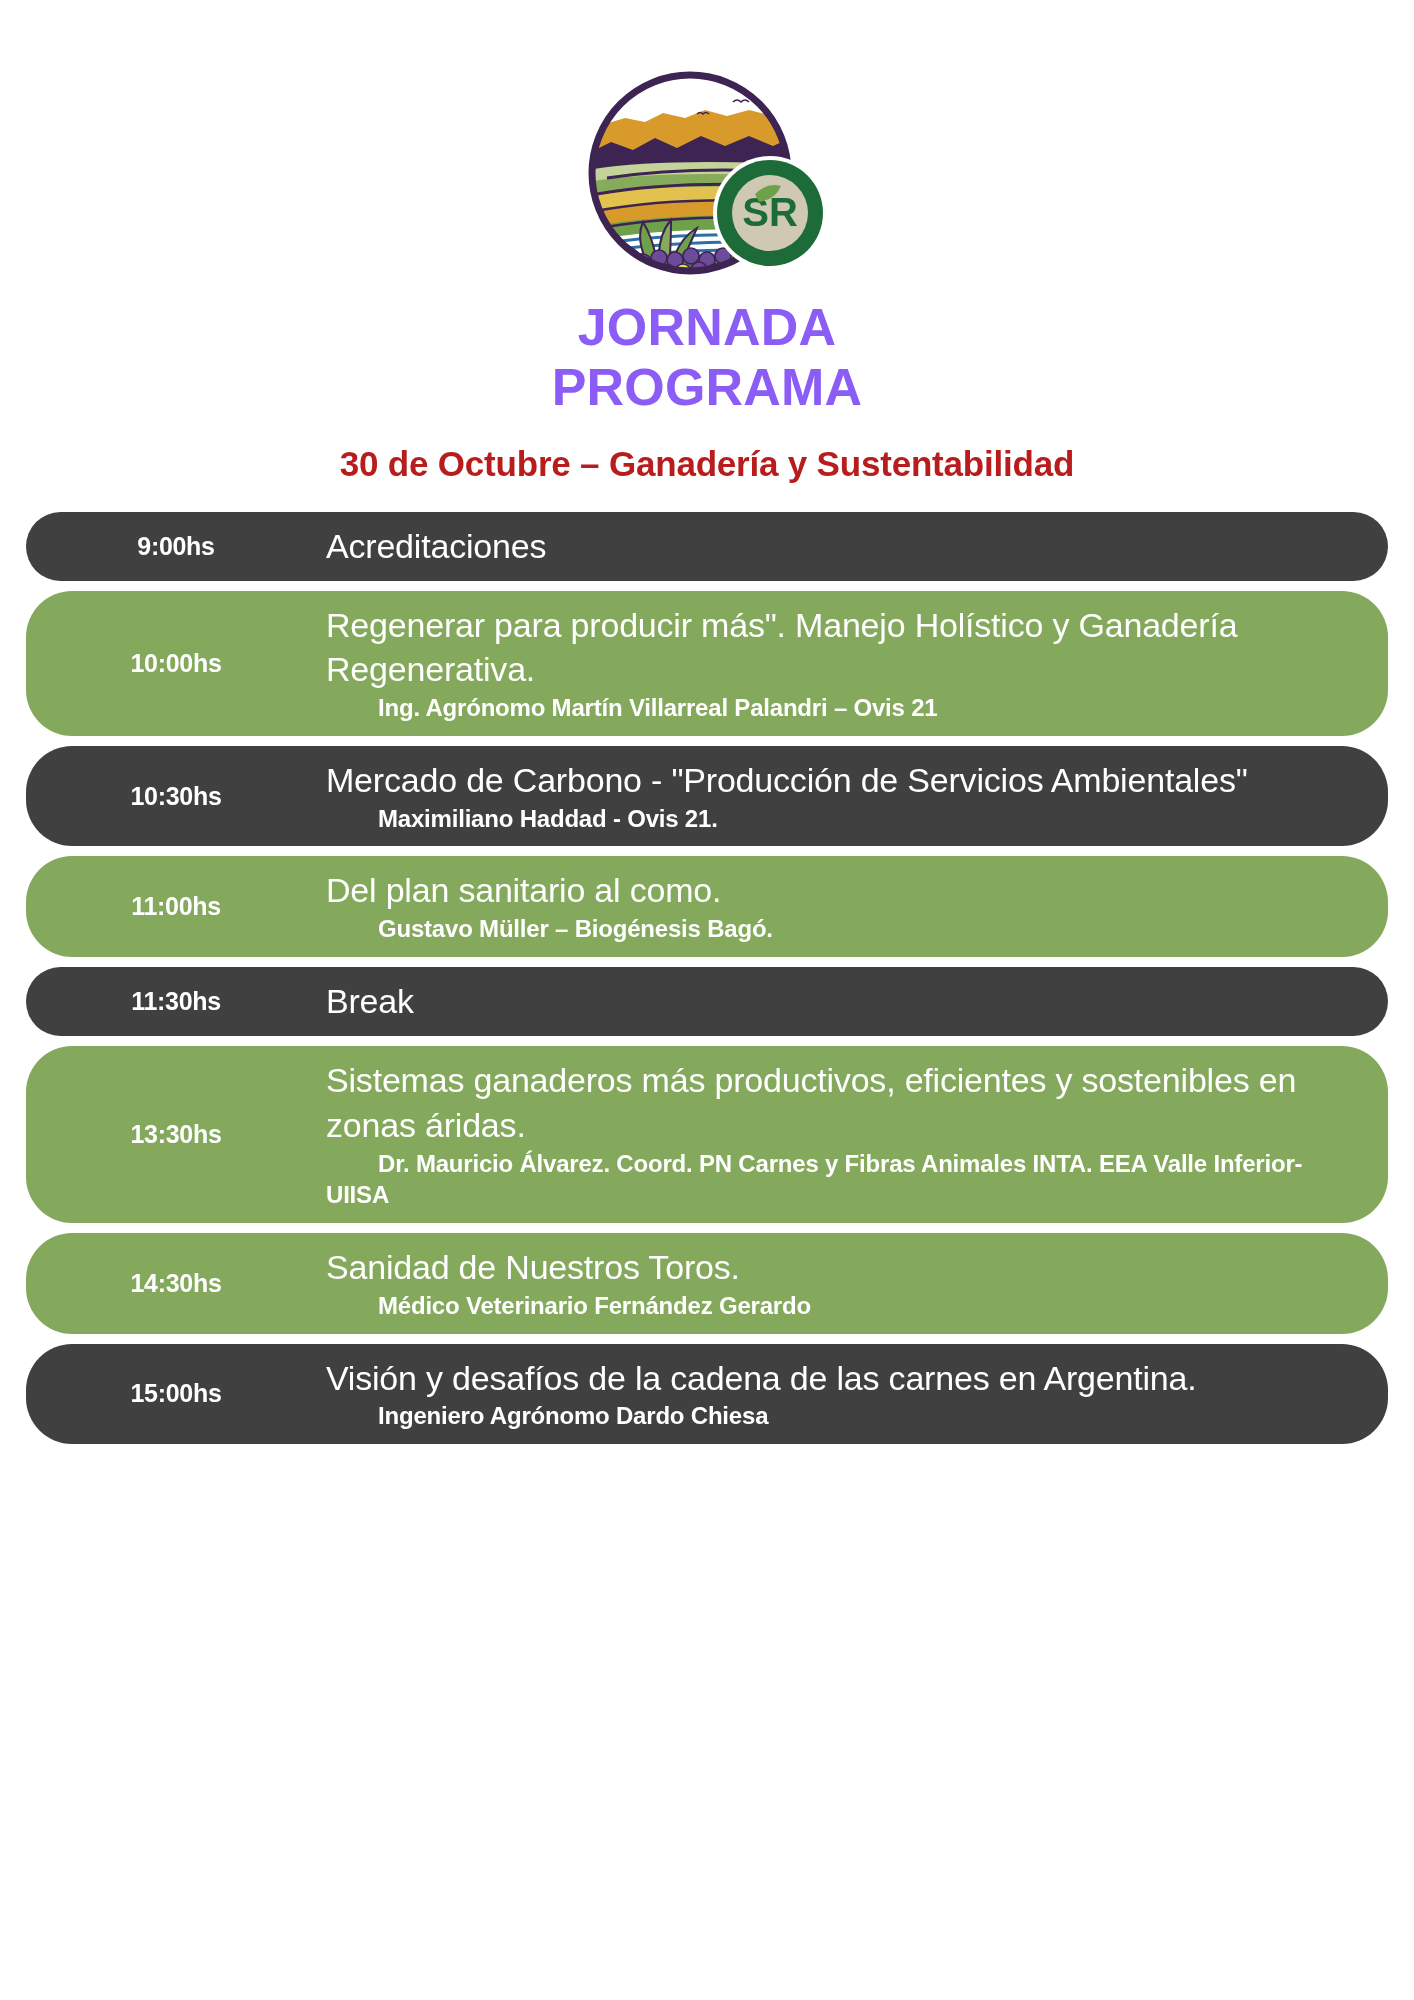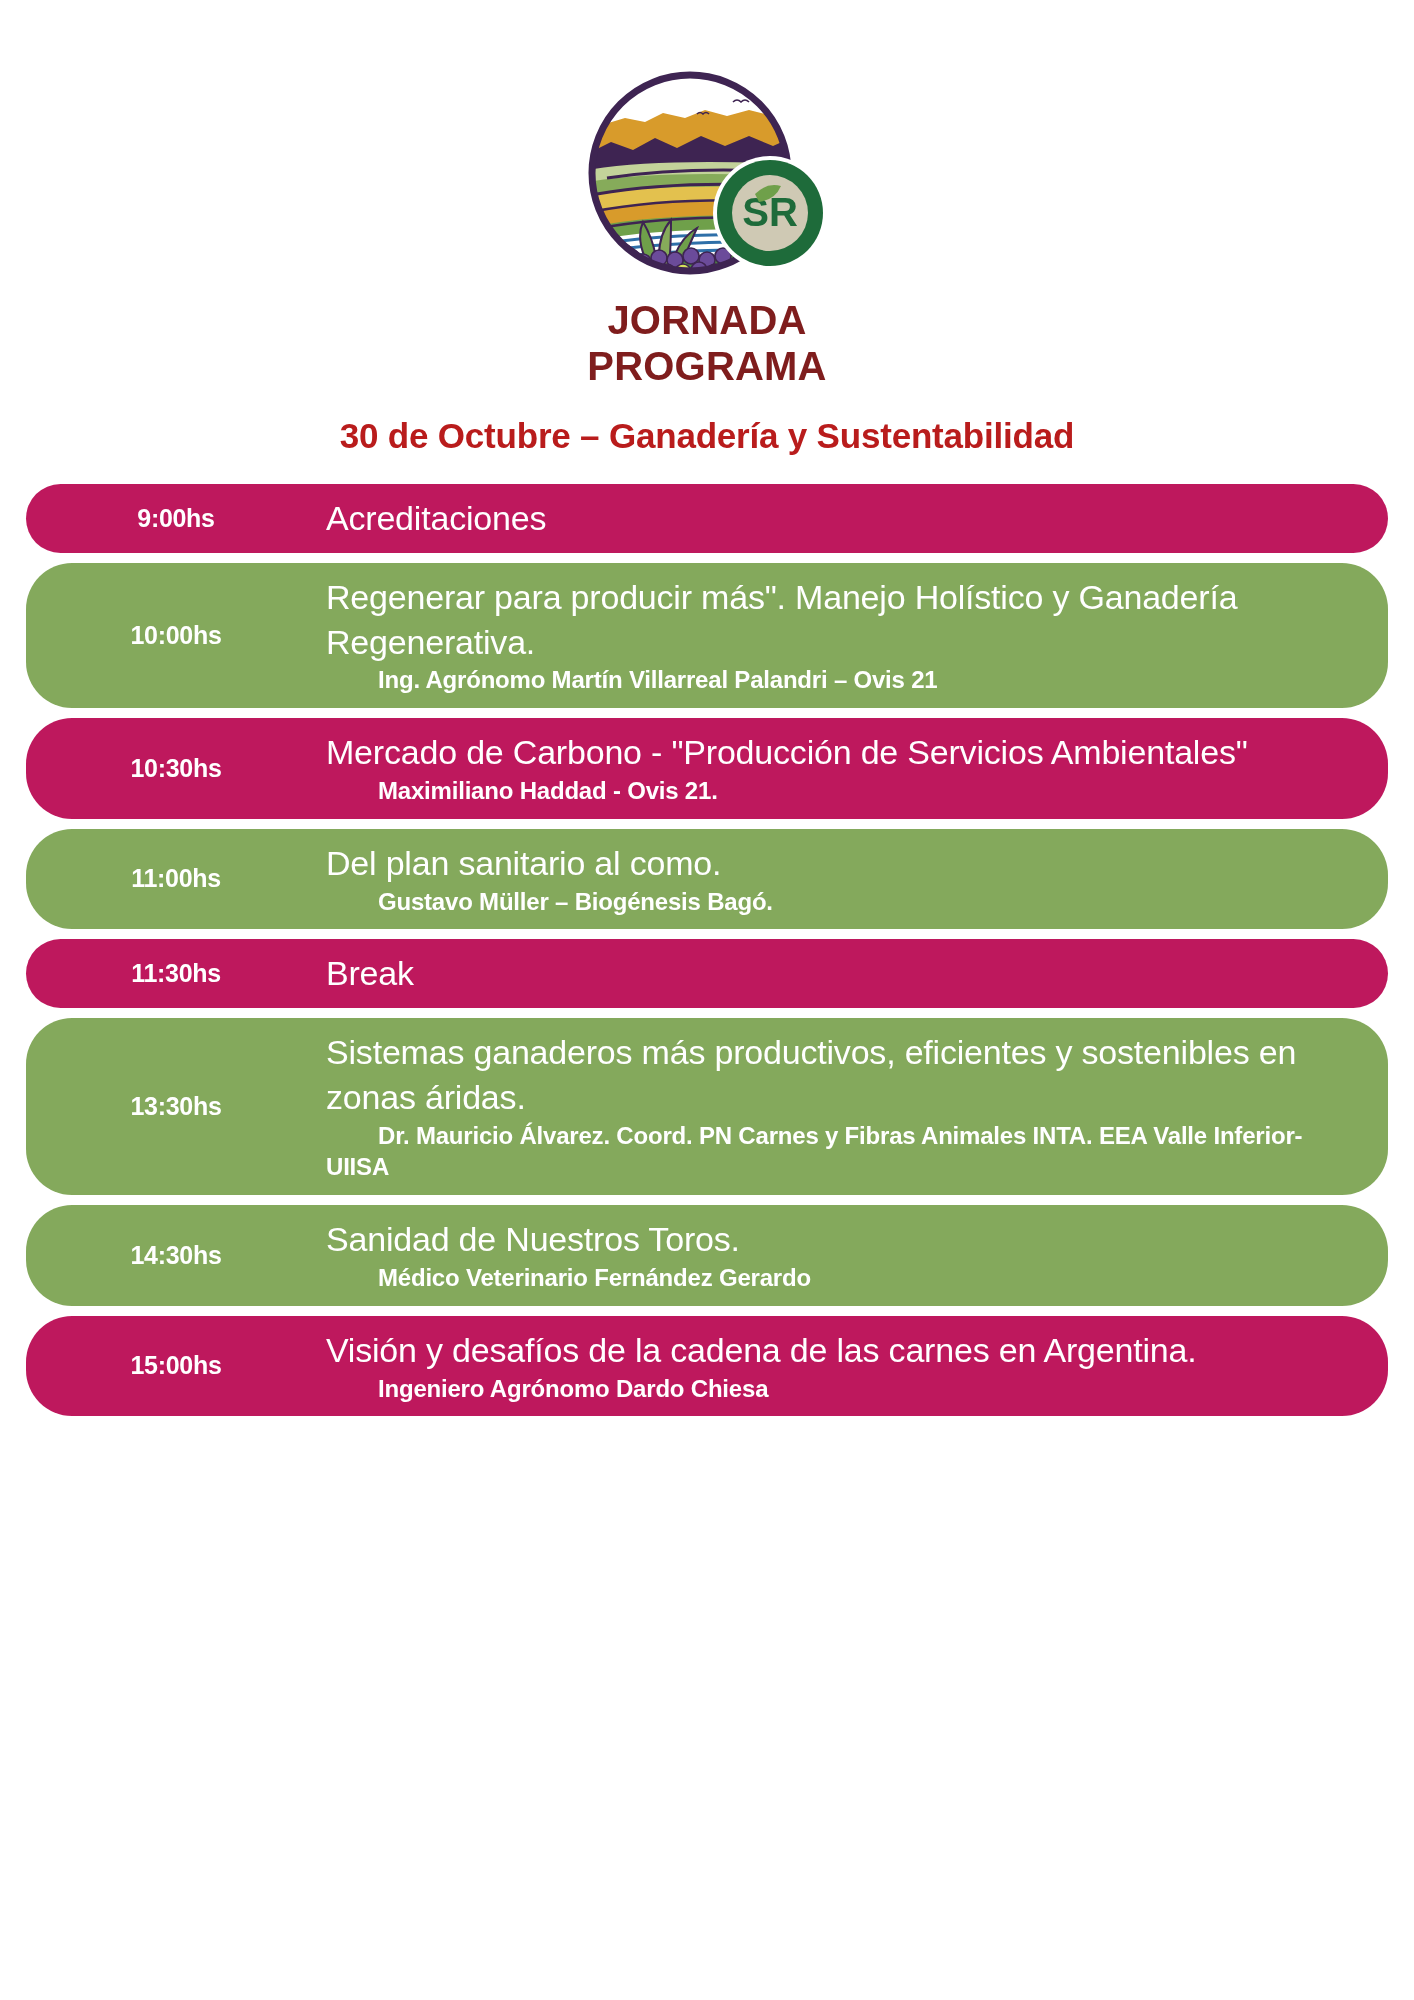--- a/index.html
+++ b/index.html
@@ -38,23 +38,23 @@
     position: relative;
   }
 
   
   .title-block {
     text-align: center;
     margin-top: 6px;
   }
 
   .title-line {
-    color: #7f1d1d;
-    font-weight: bold;
-    font-size: 40px;
+    color: #8b5cf6;
+    font-weight: bold;
+    font-size: 52px;
     line-height: 1.16;
     letter-spacing: 0.2px;
   }
 
   .subtitle {
     text-align: center;
     color: #b91c1c;
     font-weight: bold;
     font-size: 35px;
     margin-top: 26px;
@@ -72,21 +72,21 @@
 
   .row {
     display: flex;
     align-items: center;
     border-radius: 46px;
     min-height: 62px;
     padding: 12px 24px 12px 0;
     color: #ffffff;
   }
 
-  .row.blue  { background: #be185d; }
+  .row.blue  { background: #404040; }
   .row.green { background: #84A95C; }
 
   .time {
     flex: 0 0 300px;
     text-align: center;
     font-weight: bold;
     font-size: 25px;
     letter-spacing: -0.3px;
     color: #ffffff;
   }

